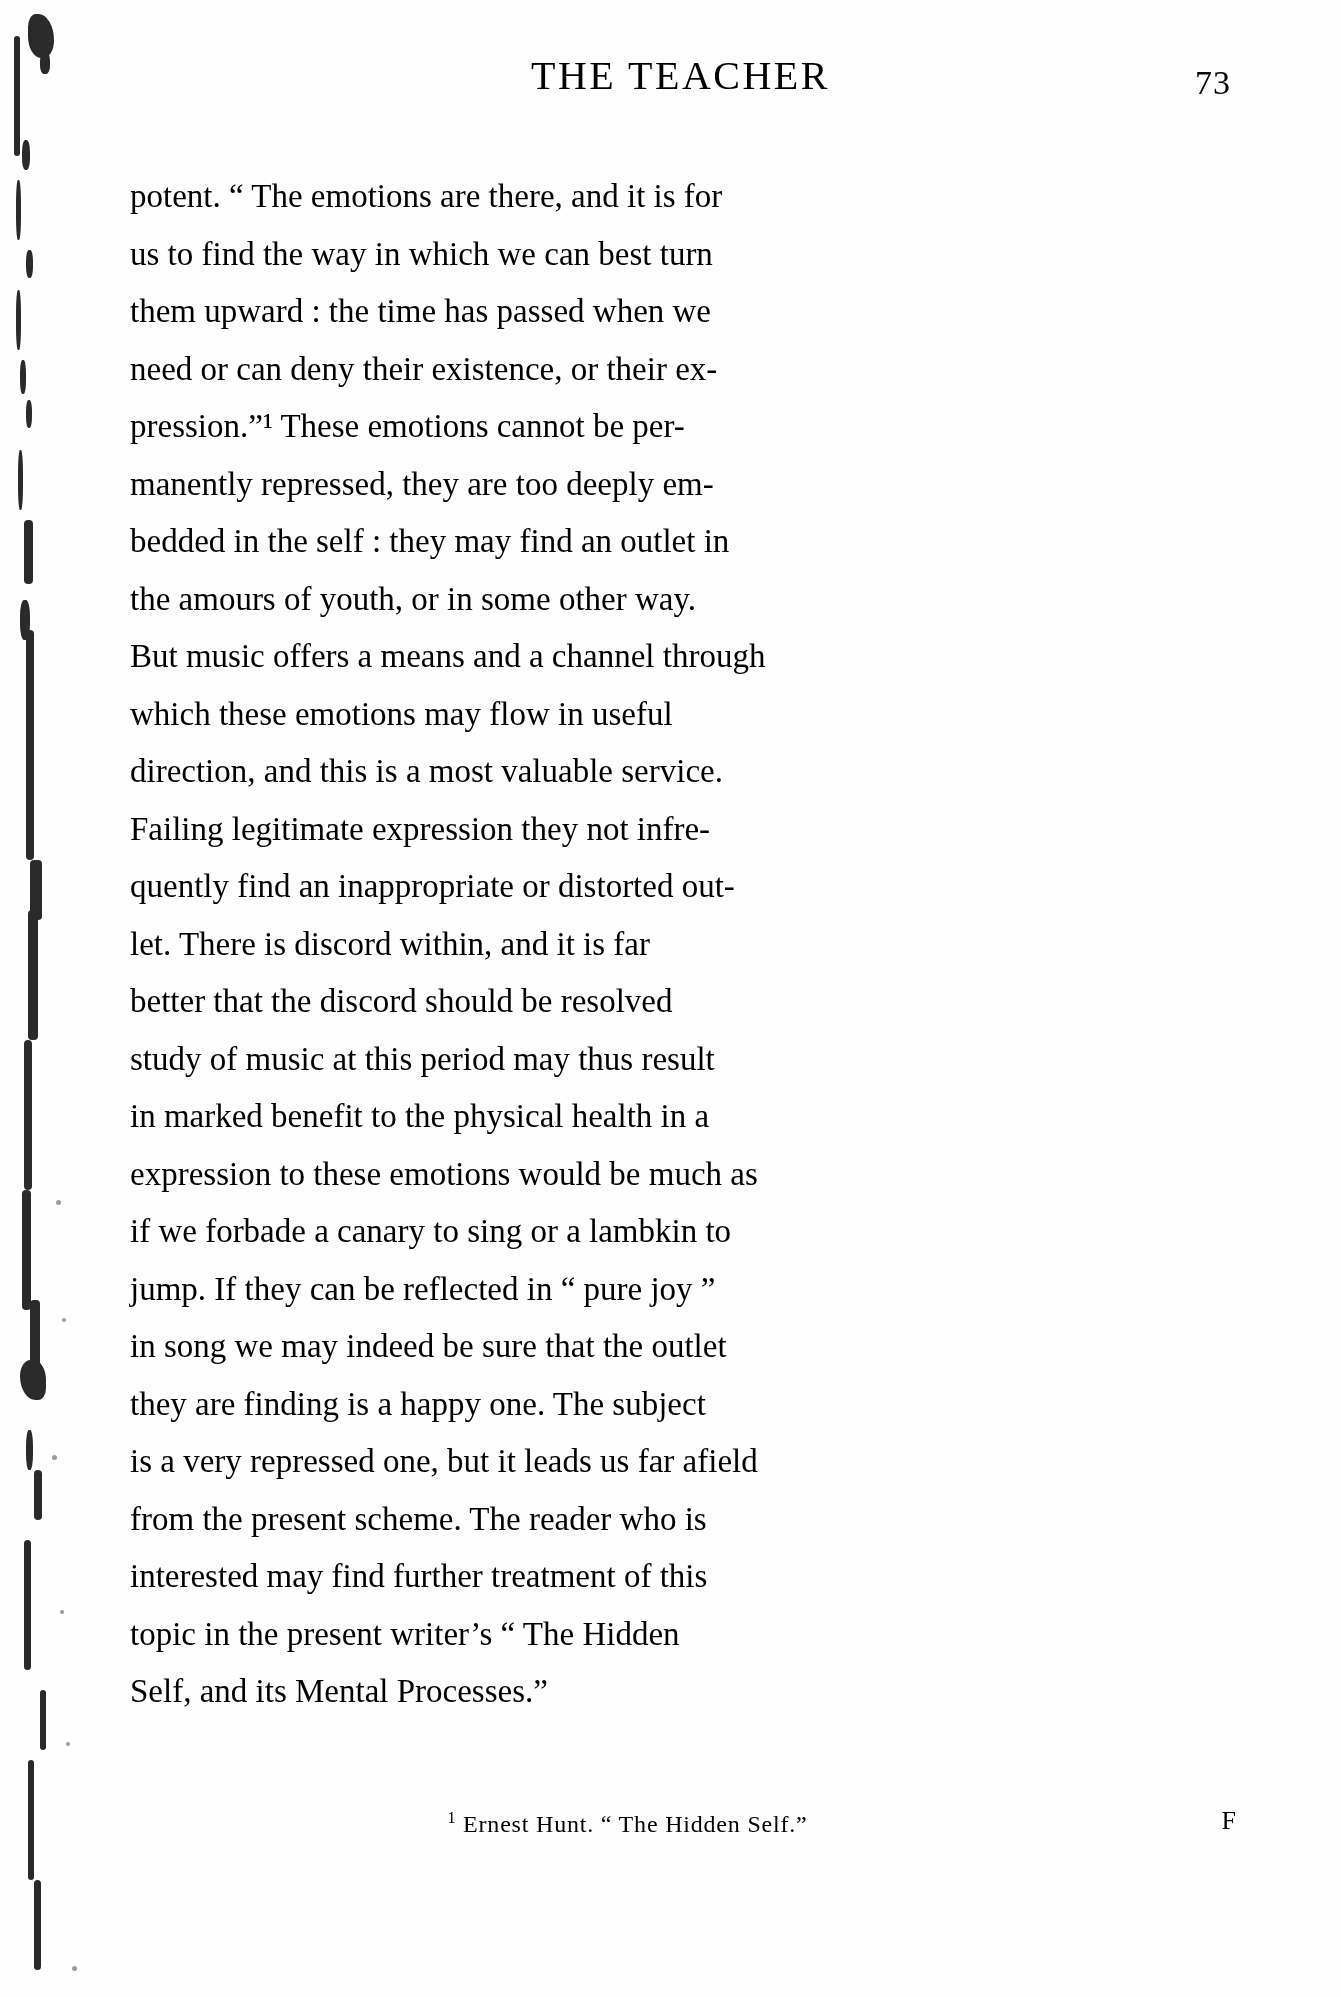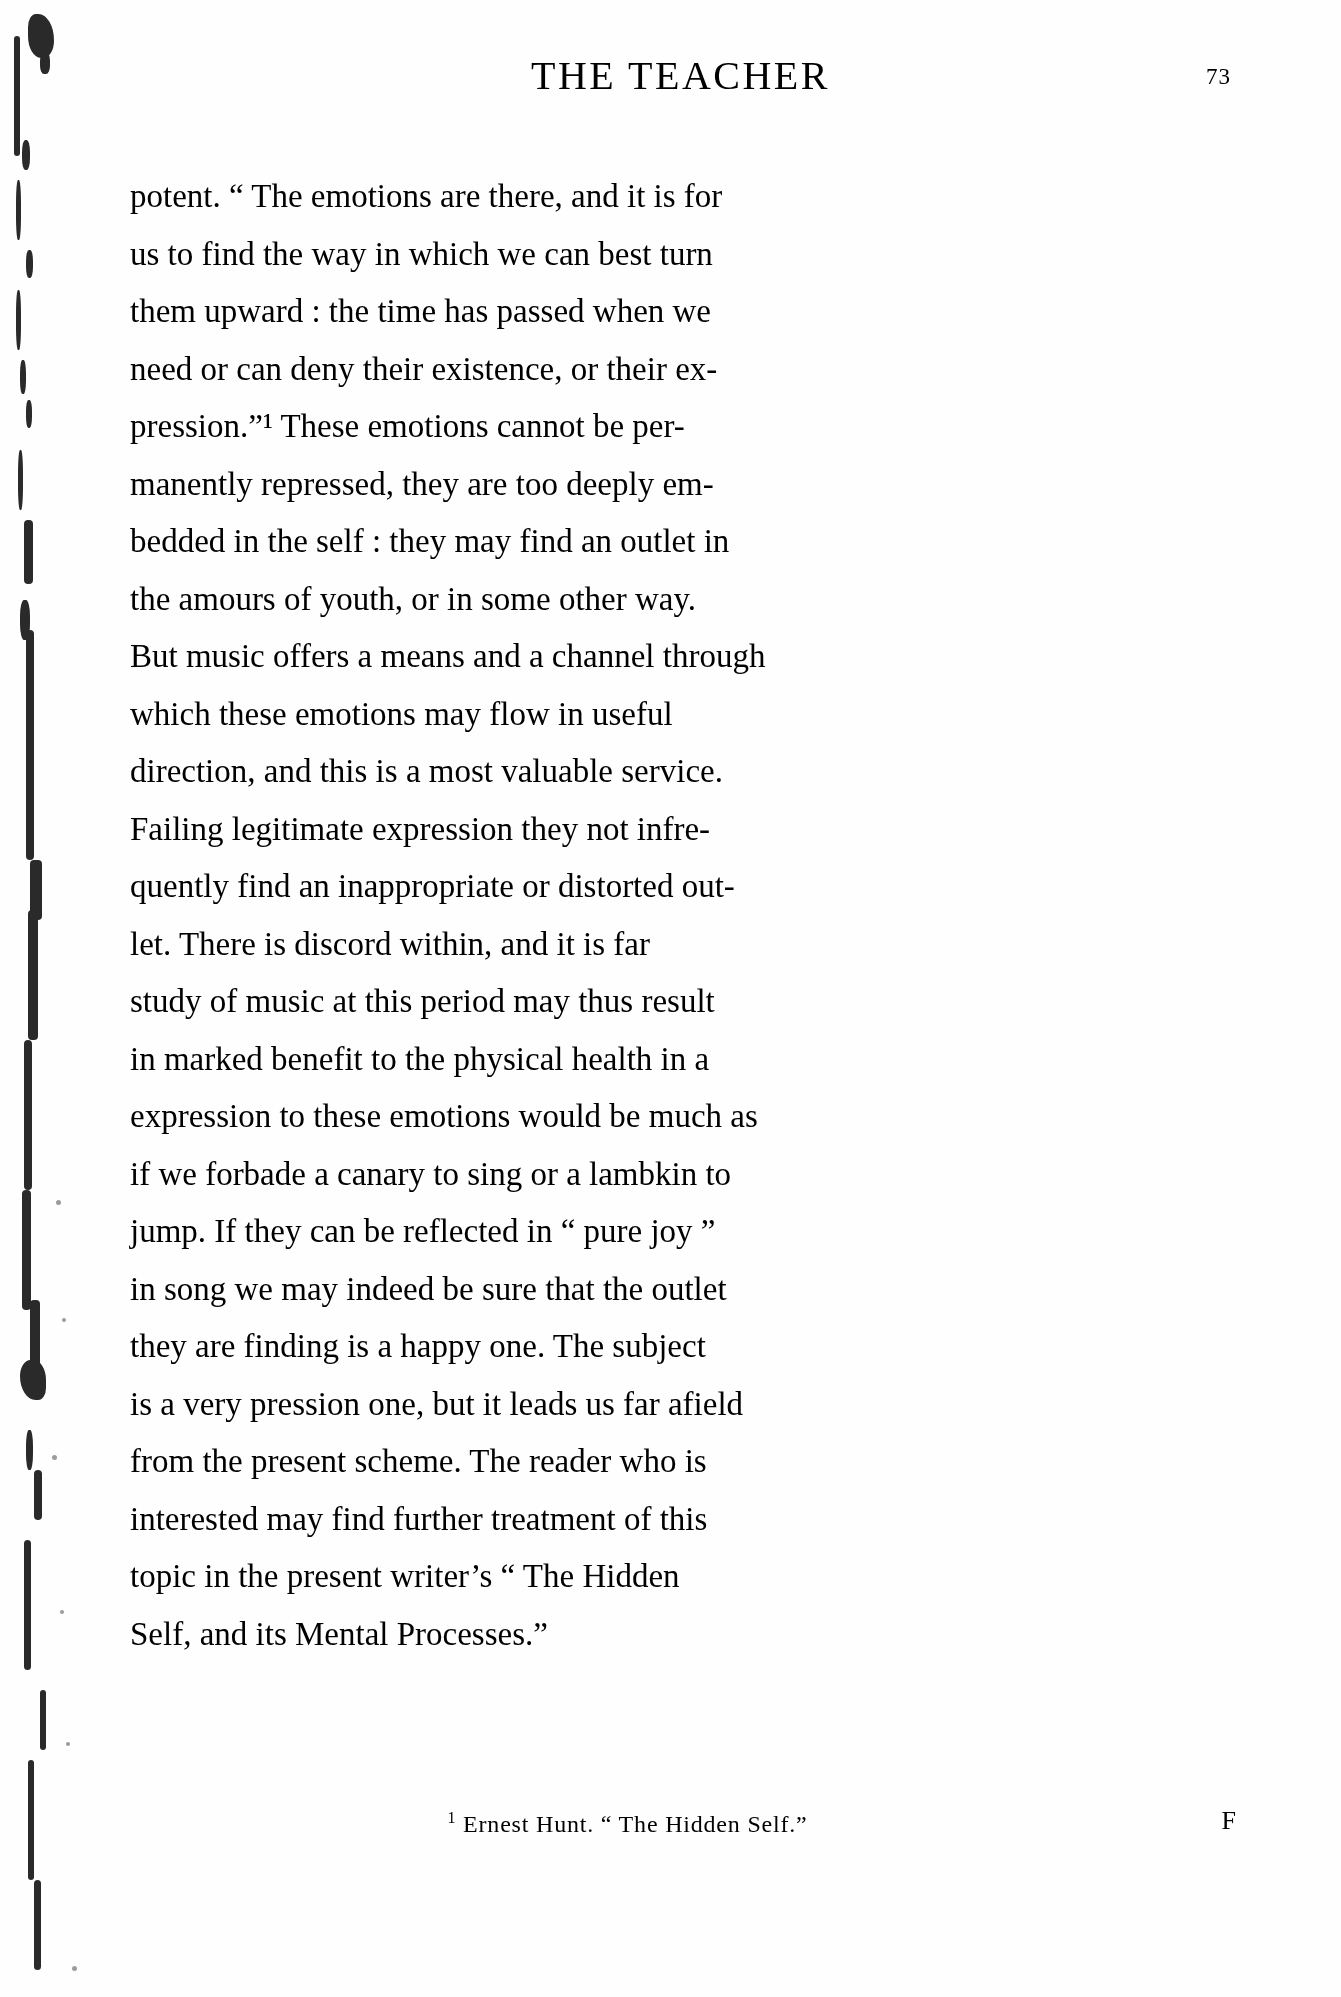--- a/index.html
+++ b/index.html
@@ -46,21 +46,21 @@
     top: 0;
     font-size: 40px;
     letter-spacing: 2.5px;
     white-space: nowrap;
     font-family: "Liberation Serif", serif;
   }
   .page-number {
     position: absolute;
     right: 0;
     top: 12px;
-    font-size: 23px;
+    font-size: 34px;
     letter-spacing: 1px;
   }
 
   .body-text {
     position: absolute;
     top: 168px;
     left: 130px;
     width: 1035px;
     font-size: 33px;
     line-height: 57.5px;
@@ -158,28 +158,29 @@
     <span class="ln">pression.”¹     These emotions cannot be per-</span>
     <span class="ln">manently repressed, they are too deeply em-</span>
     <span class="ln">bedded in the self : they may find an outlet in</span>
     <span class="ln">the amours of youth, or in some other way.</span>
     <span class="ln">But music offers a means and a channel through</span>
     <span class="ln">which these emotions may flow in useful</span>
     <span class="ln">direction, and this is a most valuable service.</span>
     <span class="ln">Failing legitimate expression they not infre-</span>
     <span class="ln">quently find an inappropriate or distorted out-</span>
     <span class="ln">let.   There is discord within, and it is far</span>
+    <span class="ln">better that the discord should be resolved</span>
     <span class="ln">study of music at this period may thus result</span>
     <span class="ln">in marked benefit to the physical health in a</span>
     <span class="ln">expression to these emotions would be much as</span>
     <span class="ln">if we forbade a canary to sing or a lambkin to</span>
     <span class="ln">jump.   If they can be reflected in “ pure joy ”</span>
     <span class="ln">in song we may indeed be sure that the outlet</span>
     <span class="ln">they are finding is a happy one.   The subject</span>
-    <span class="ln">is a very pression one, but it leads us far afield</span>
+    <span class="ln">is a very repressed one, but it leads us far afield</span>
     <span class="ln">from the present scheme.   The reader who is</span>
     <span class="ln">interested may find further treatment of this</span>
     <span class="ln">topic in the present writer’s “ The Hidden</span>
     <span class="ln">Self, and its Mental Processes.”</span>
   </div>
 
   <div class="footnote">
     <div class="fn-text"><sup>1</sup> <span>Ernest Hunt.   “ The Hidden Self.”</span></div>
   </div>
   <div class="signature-mark">F</div>

